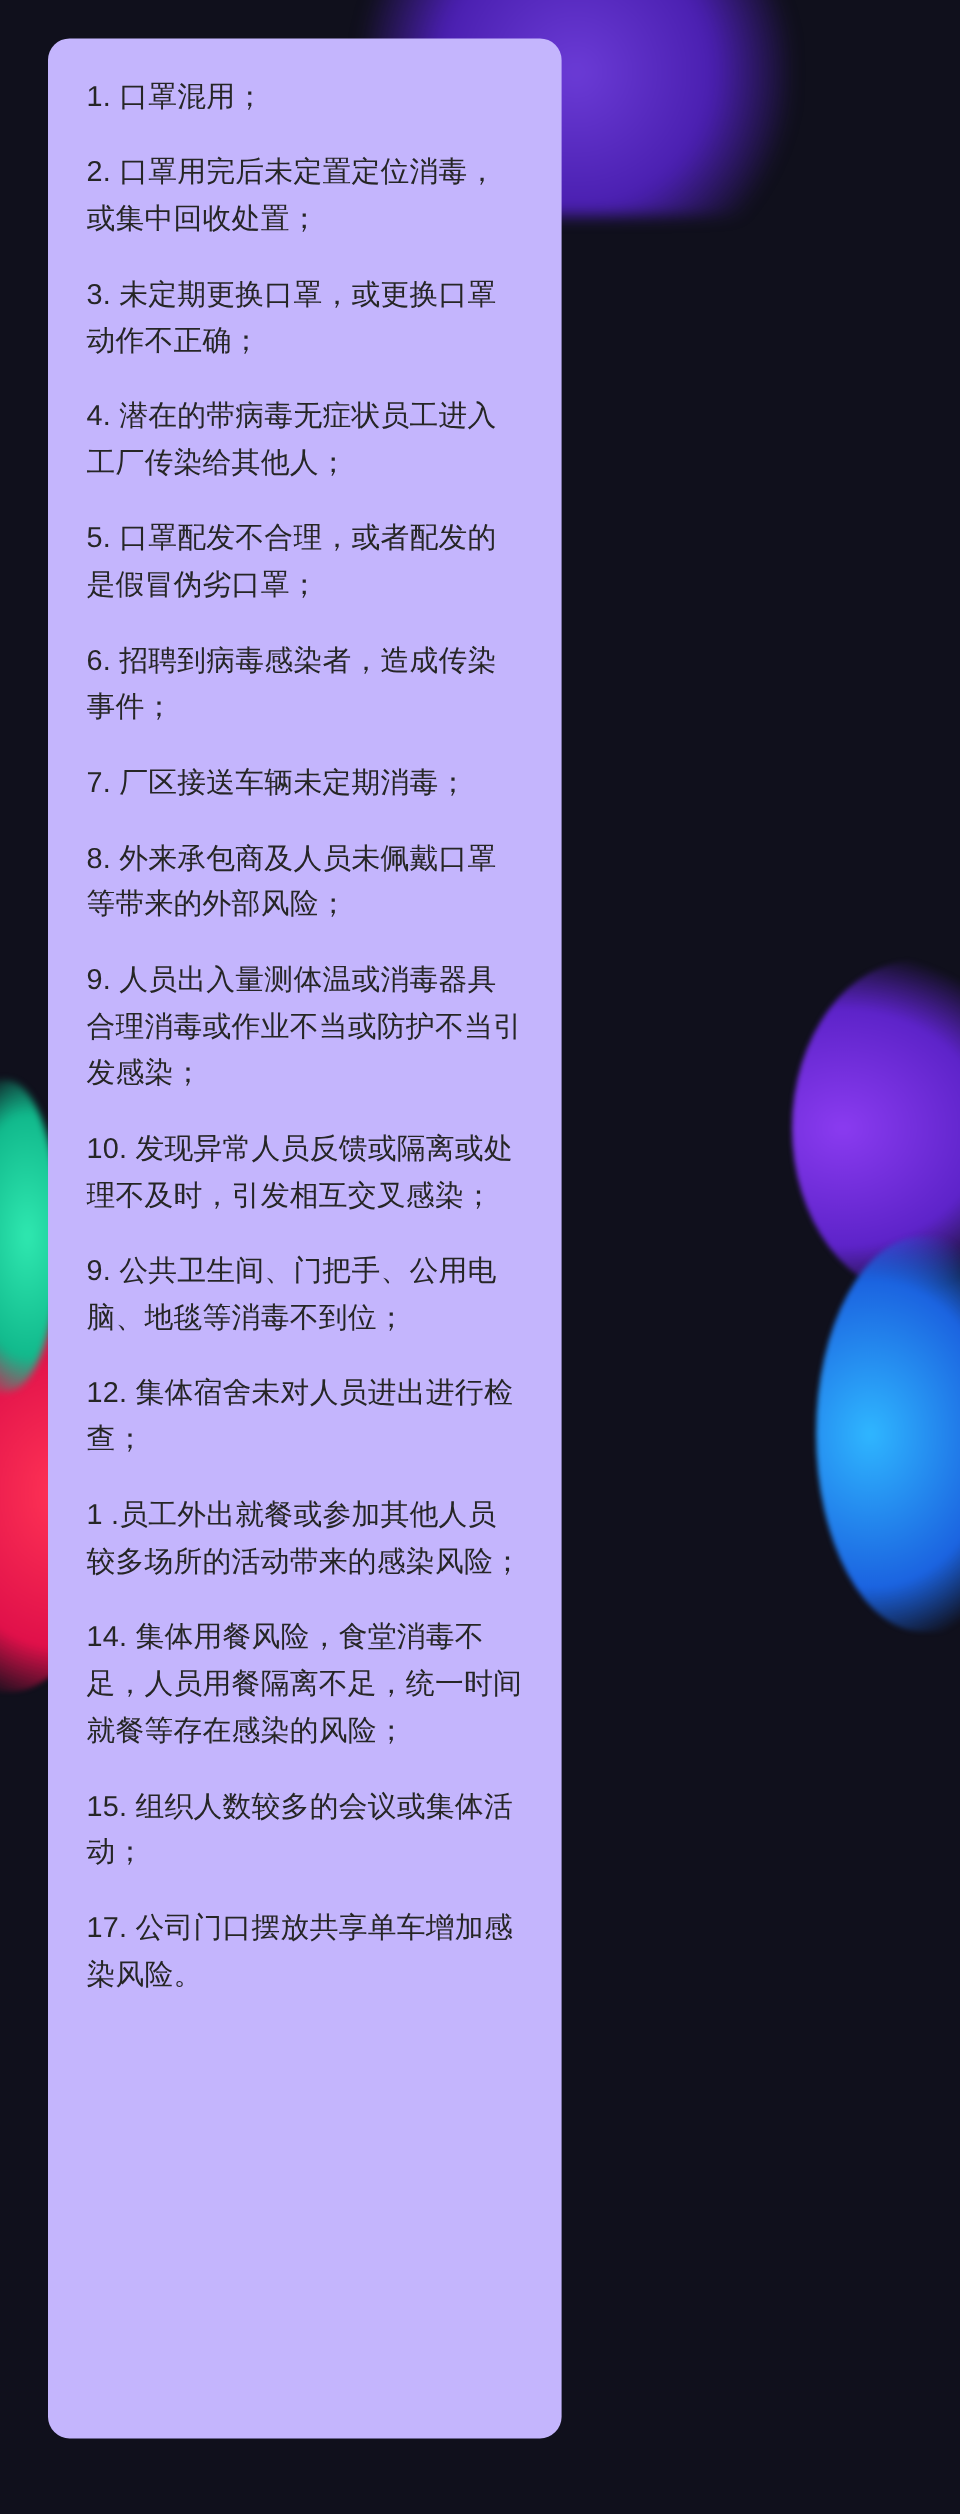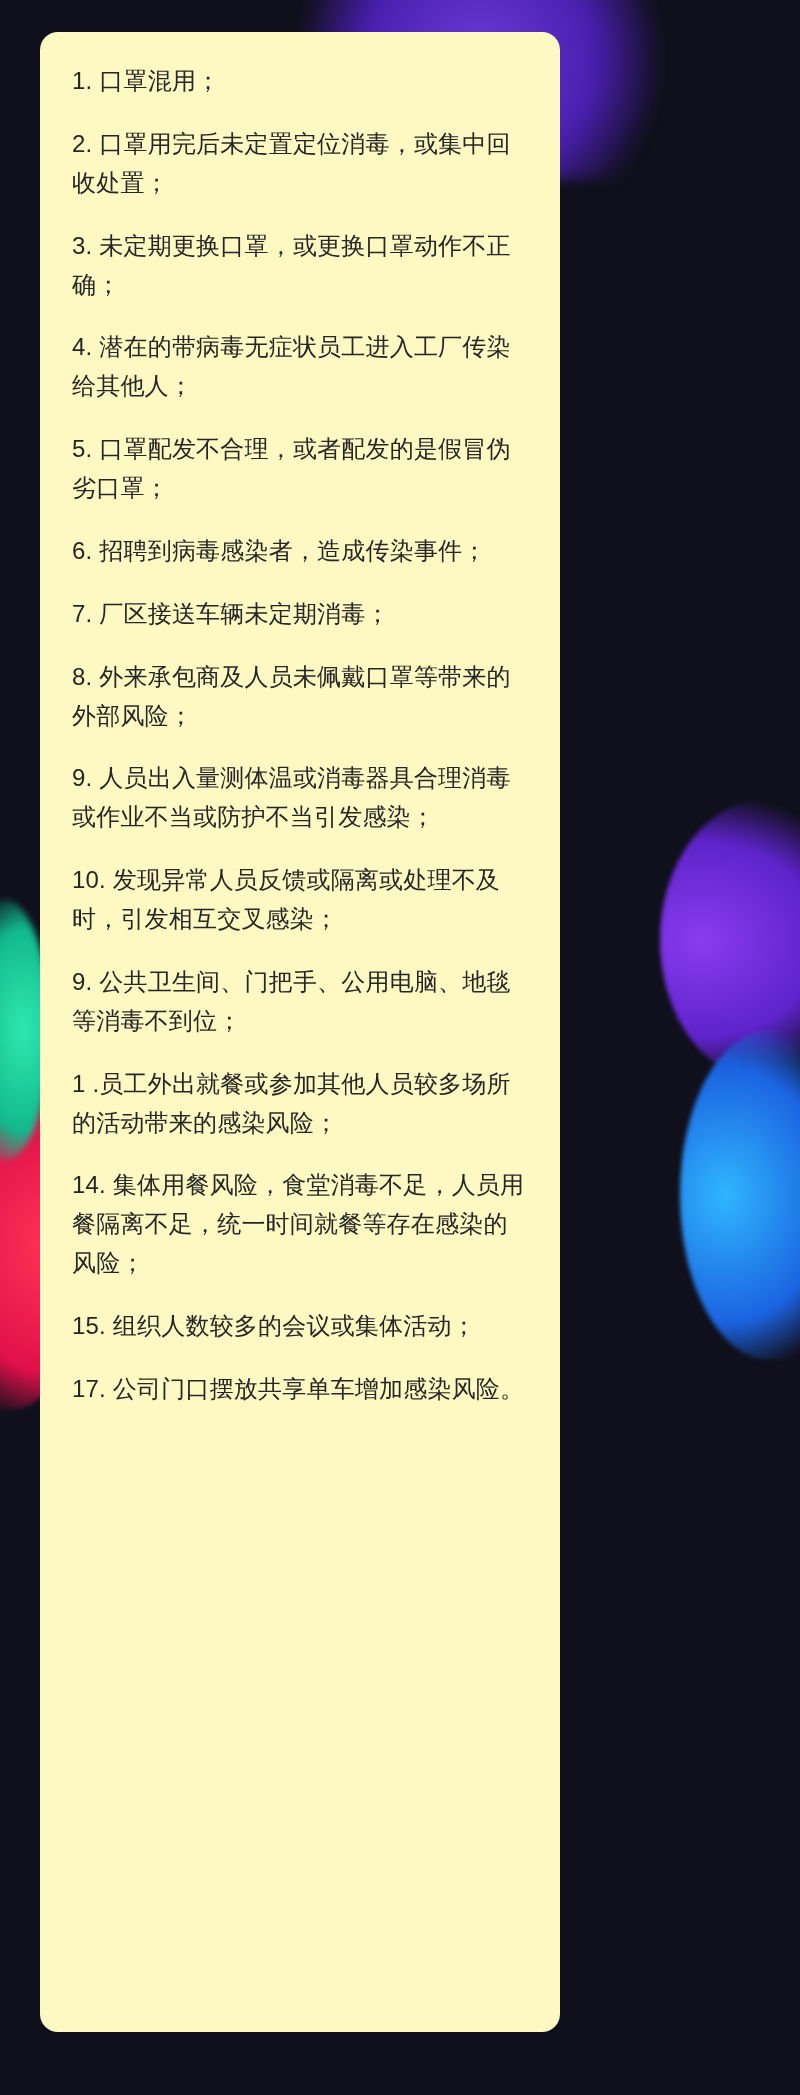--- a/index.html
+++ b/index.html
@@ -68,23 +68,23 @@
     background: radial-gradient(ellipse at 70% 50%, #2fe8b0 0%, #11b98c 55%, rgba(5,70,55,0) 80%);
     border-radius: 0 50% 50% 0;
     filter: blur(3px);
   }
 
   
   #card {
     position: absolute;
     left: 40px;
     top: 32px;
-    width: 520px;
+    width: 428px;
     min-height: 2000px;
-    background: #fef9c3;
+    background: #c4b5fd;
     border-radius: 18px;
     box-sizing: border-box;
     padding: 30px 32px 40px 32px;
   }
   .item {
     color: #262626;
     font-size: 24px;
     line-height: 1.62;
     margin: 0 0 24px 0;
     letter-spacing: 0.2px;
@@ -111,19 +111,20 @@
     <p class="item">2. 口罩用完后未定置定位消毒，或集中回收处置；</p>
     <p class="item">3. 未定期更换口罩，或更换口罩动作不正确；</p>
     <p class="item">4. 潜在的带病毒无症状员工进入工厂传染给其他人；</p>
     <p class="item">5. 口罩配发不合理，或者配发的是假冒伪劣口罩；</p>
     <p class="item">6. 招聘到病毒感染者，造成传染事件；</p>
     <p class="item">7. 厂区接送车辆未定期消毒；</p>
     <p class="item">8. 外来承包商及人员未佩戴口罩等带来的外部风险；</p>
     <p class="item">9. 人员出入量测体温或消毒器具合理消毒或作业不当或防护不当引发感染；</p>
     <p class="item">10. 发现异常人员反馈或隔离或处理不及时，引发相互交叉感染；</p>
     <p class="item">9. 公共卫生间、门把手、公用电脑、地毯等消毒不到位；</p>
+    <p class="item">12. 集体宿舍未对人员进出进行检查；</p>
     <p class="item">1 .员工外出就餐或参加其他人员较多场所的活动带来的感染风险；</p>
     <p class="item">14. 集体用餐风险，食堂消毒不足，人员用餐隔离不足，统一时间就餐等存在感染的风险；</p>
     <p class="item">15. 组织人数较多的会议或集体活动；</p>
     <p class="item">17. 公司门口摆放共享单车增加感染风险。</p>
   </div>
 
 </div>
 
 </body></html>

